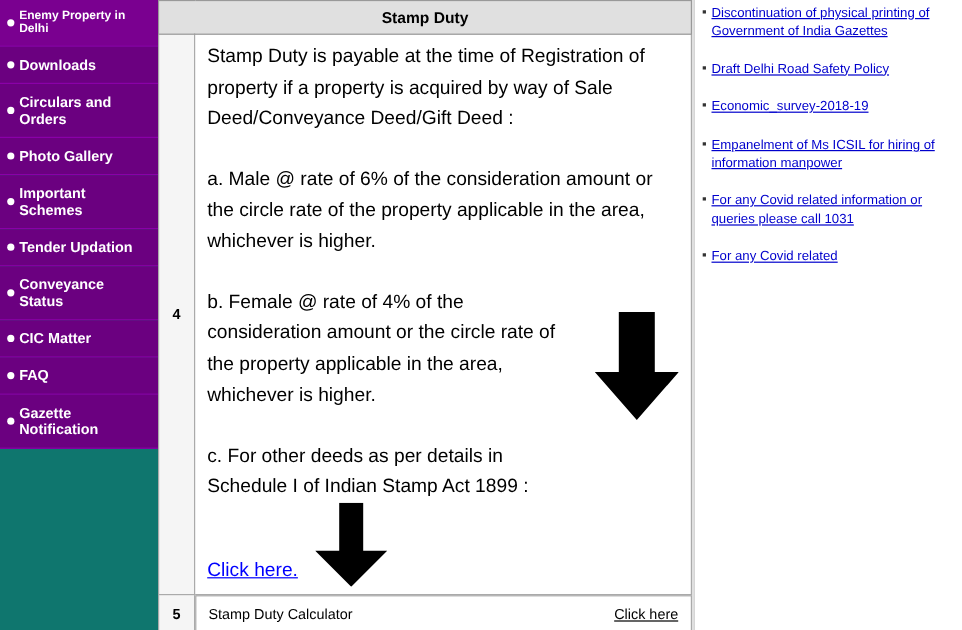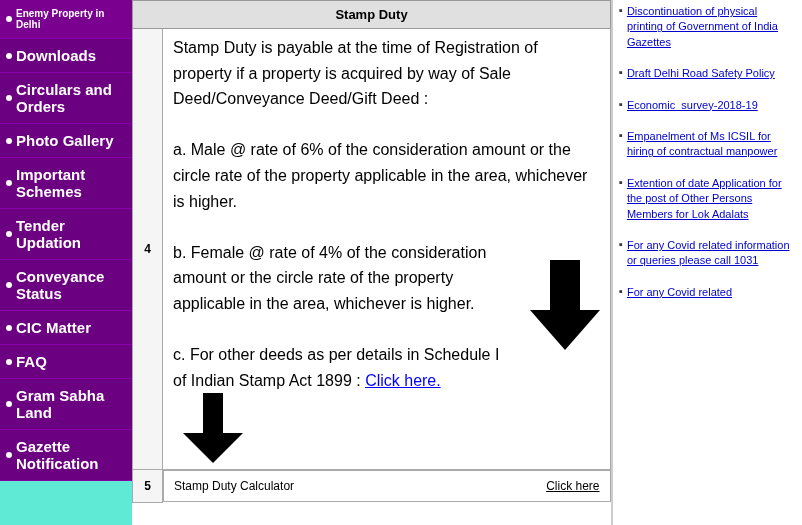--- a/index.html
+++ b/index.html
@@ -1,28 +1,28 @@
 <!DOCTYPE html>
 <html><head>
   <meta charset="utf-8">
   <style>
     * { margin: 0; padding: 0; box-sizing: border-box; }
     body { font-family: Arial, sans-serif; font-size: 12px; width: 802px; height: 525px; overflow: hidden; display: flex; }
 
     
     .sidebar {
       width: 132px;
-      background: #5eead4;
+      background: #0f766e;
       flex-shrink: 0;
       display: flex;
       flex-direction: column;
     }
     .sidebar-item {
       color: white;
-      font-size: 15px;
+      font-size: 12px;
       font-weight: bold;
       padding: 8px 6px;
       border-bottom: 1px solid #8a00a8;
       cursor: pointer;
       display: flex;
       align-items: center;
       gap: 4px;
       background: #6b0080;
     }
     .sidebar-item .bullet {
@@ -72,21 +72,21 @@
     }
 
     .content-text {
       font-size: 16px;
       line-height: 1.6;
     }
     .content-text a { color: blue; text-decoration: underline; }
 
     
     .right-panel {
-      width: 190px;
+      width: 224px;
       flex-shrink: 0;
       padding: 4px 6px;
       background: #fff;
       overflow-y: auto;
       border-left: 1px solid #ccc;
       font-size: 11px;
     }
     .right-panel a {
       color: #0000cc;
       text-decoration: underline;
@@ -160,24 +160,20 @@
       <span class="bullet"></span>
       <span>Conveyance Status</span>
     </div>
     <div class="sidebar-item">
       <span class="bullet"></span>
       <span>CIC Matter</span>
     </div>
     <div class="sidebar-item">
       <span class="bullet"></span>
       <span>FAQ</span>
-    </div>
-    <div class="sidebar-item">
-      <span class="bullet"></span>
-      <span>Gram Sabha Land</span>
     </div>
     <div class="sidebar-item">
       <span class="bullet"></span>
       <span>Gazette Notification</span>
     </div>
   </div>
 
 <div class="layout-row">
   <div class="center-panel">
     <table class="content-table">
@@ -234,24 +230,21 @@
   <div class="bullet-item">
         <a href="#">Discontinuation of physical printing of Government of India Gazettes</a>
       </div>
       <div class="bullet-item">
         <a href="#">Draft Delhi Road Safety Policy</a>
       </div>
       <div class="bullet-item">
         <a href="#">Economic_survey-2018-19</a>
       </div>
       <div class="bullet-item">
-        <a href="#">Empanelment of Ms ICSIL for hiring of contractual manpower</a>
-      </div>
-      <div class="bullet-item">
-        <a href="#">Extention of date Application for the post of Other Persons Members for Lok Adalats</a>
+        <a href="#">Empanelment of Ms ICSIL for hiring of information manpower</a>
       </div>
       <div class="bullet-item">
         <a href="#">For any Covid related information or queries please call 1031</a>
       </div>
       <div class="bullet-item">
         <a href="#">For any Covid related</a>
       </div>
     </div>
 </div>
 

